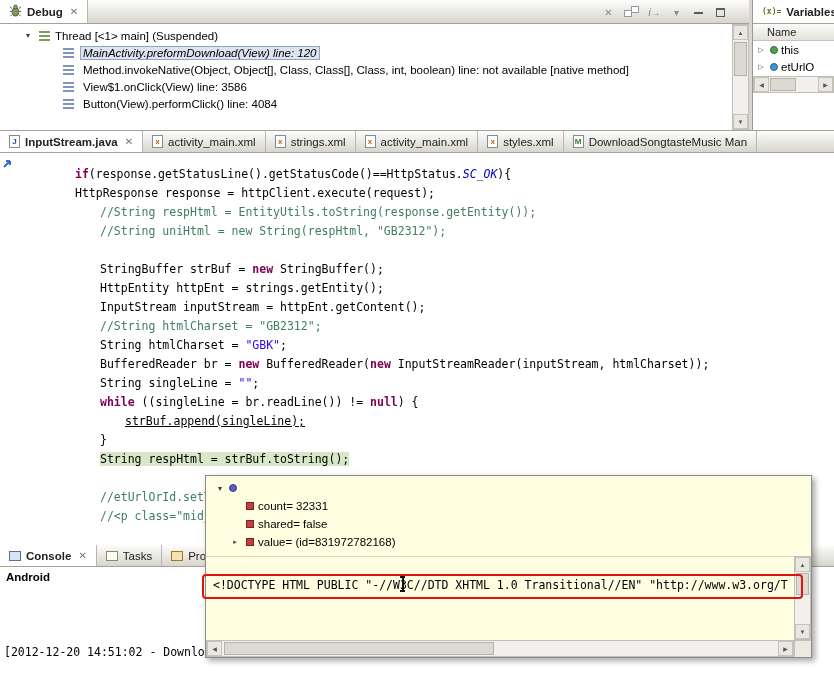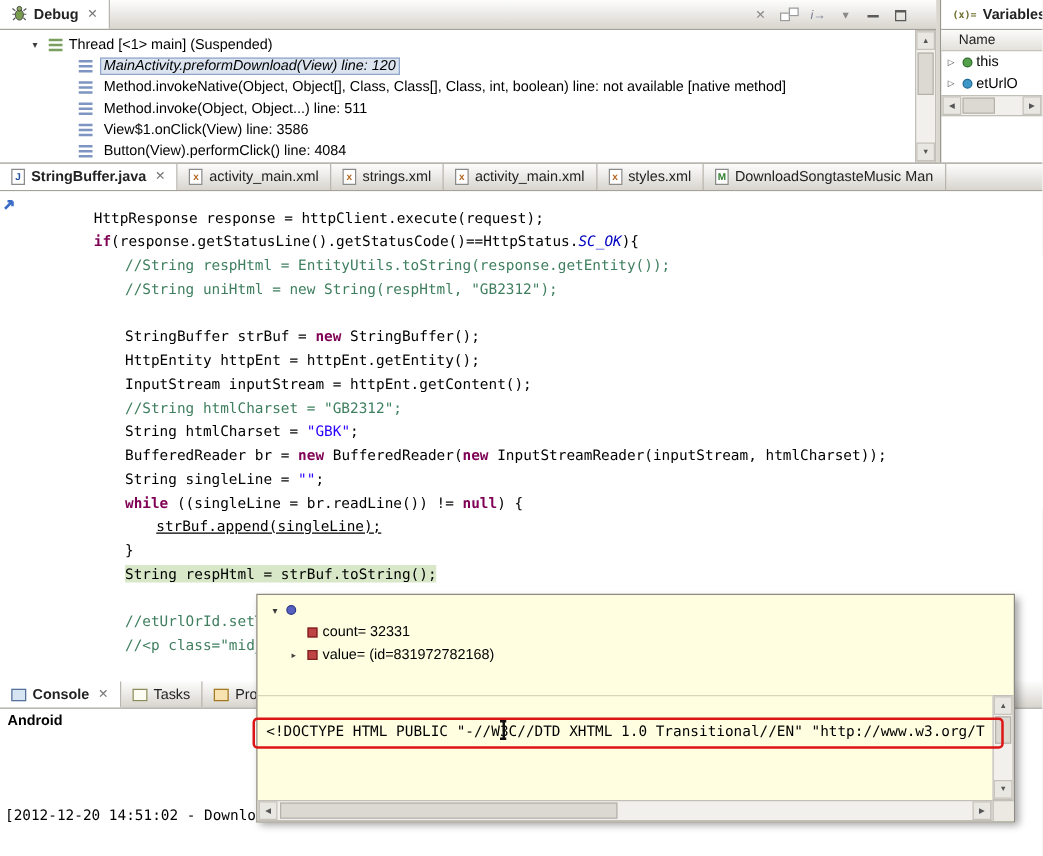--- a/index.html
+++ b/index.html
@@ -172,28 +172,20 @@
 
           <div class="tree-row frame-row">
             <span class="bars">
               <i></i>
               <i></i>
               <i></i>
             </span>
             <span class="frame-label">Method.invokeNative(Object, Object[], Class, Class[], Class, int, boolean) line: not available [native method]</span>
           </div>
 
-          <div class="tree-row frame-row">
-            <span class="bars">
-              <i></i>
-              <i></i>
-              <i></i>
-            </span>
-            <span class="frame-label">Method.invoke(Object, Object...) line: 511</span>
-          </div>
 
           <div class="tree-row frame-row">
             <span class="bars">
               <i></i>
               <i></i>
               <i></i>
             </span>
             <span class="frame-label">View$1.onClick(View) line: 3586</span>
           </div>
 
@@ -245,21 +237,21 @@
           <div class="sb-thumb" style="left:1px;width:26px;"></div>
         </div>
       <div class="sb-btn">▶</div>
     </div>
   </div>
 
   <div class="tabrow editor-tabrow">
 
       <div class="tab active">
         <span class="fileicon icon-java">J</span>
-        <span>StringBuffer.java</span>
+        <span>InputStream.java</span>
         <span class="close">✕</span>
       </div>
 
       <div class="tab">
         <span class="fileicon icon-xml">x</span>
         <span>activity_main.xml</span>
 
       </div>
 
       <div class="tab">
@@ -287,27 +279,27 @@
       </div>
     </div>
 
   <div class="editor">
     <span class="ruler-arrow">
       <svg width="13" height="13">
           <path d="M3 10 L9 4 M9 4 L5 4 M9 4 L9 8" stroke="#3a6cc8" stroke-width="2" fill="none"></path>
         </svg>
     </span>
     <div class="code">
+        <div class="code-line" style="padding-left: 50px;"><span class="line-inner"><span class="tok-kw">if</span><span class="tok-plain">(response.getStatusLine().getStatusCode()==HttpStatus.</span><span class="tok-static">SC_OK</span><span class="tok-plain">){</span></span></div>
         <div class="code-line" style="padding-left: 50px;"><span class="line-inner"><span class="tok-plain">HttpResponse response = httpClient.execute(request);</span></span></div>
-        <div class="code-line" style="padding-left: 50px;"><span class="line-inner"><span class="tok-kw">if</span><span class="tok-plain">(response.getStatusLine().getStatusCode()==HttpStatus.</span><span class="tok-static">SC_OK</span><span class="tok-plain">){</span></span></div>
         <div class="code-line" style="padding-left: 75px;"><span class="line-inner"><span class="tok-comment">//String respHtml = EntityUtils.toString(response.getEntity());</span></span></div>
         <div class="code-line" style="padding-left: 75px;"><span class="line-inner"><span class="tok-comment">//String uniHtml = new String(respHtml, "GB2312");</span></span></div>
         <div class="code-line" style="padding-left: 0px;"><span class="line-inner"></span></div>
         <div class="code-line" style="padding-left: 75px;"><span class="line-inner"><span class="tok-plain">StringBuffer strBuf = </span><span class="tok-kw">new</span><span class="tok-plain"> StringBuffer();</span></span></div>
-        <div class="code-line" style="padding-left: 75px;"><span class="line-inner"><span class="tok-plain">HttpEntity httpEnt = httpEnt.getEntity();</span></span></div>
+        <div class="code-line" style="padding-left: 75px;"><span class="line-inner"><span class="tok-plain">HttpEntity httpEnt = strings.getEntity();</span></span></div>
         <div class="code-line" style="padding-left: 75px;"><span class="line-inner"><span class="tok-plain">InputStream inputStream = httpEnt.getContent();</span></span></div>
         <div class="code-line" style="padding-left: 75px;"><span class="line-inner"><span class="tok-comment">//String htmlCharset = "GB2312";</span></span></div>
         <div class="code-line" style="padding-left: 75px;"><span class="line-inner"><span class="tok-plain">String htmlCharset = </span><span class="tok-str">"GBK"</span><span class="tok-plain">;</span></span></div>
         <div class="code-line" style="padding-left: 75px;"><span class="line-inner"><span class="tok-plain">BufferedReader br = </span><span class="tok-kw">new</span><span class="tok-plain"> BufferedReader(</span><span class="tok-kw">new</span><span class="tok-plain"> InputStreamReader(inputStream, htmlCharset));</span></span></div>
         <div class="code-line" style="padding-left: 75px;"><span class="line-inner"><span class="tok-plain">String singleLine = </span><span class="tok-str">""</span><span class="tok-plain">;</span></span></div>
         <div class="code-line" style="padding-left: 75px;"><span class="line-inner"><span class="tok-kw">while</span><span class="tok-plain"> ((singleLine = br.readLine()) != </span><span class="tok-kw">null</span><span class="tok-plain">) {</span></span></div>
         <div class="code-line" style="padding-left: 100px; text-decoration: underline;"><span class="line-inner"><span class="tok-plain">strBuf.append(singleLine);</span></span></div>
         <div class="code-line" style="padding-left: 75px;"><span class="line-inner"><span class="tok-plain">}</span></span></div>
         <div class="code-line" style="padding-left: 75px;"><span class="line-inner hl"><span class="tok-plain">String respHtml = strBuf.toString();</span></span></div>
         <div class="code-line" style="padding-left: 0px;"><span class="line-inner"></span></div>
@@ -364,20 +356,25 @@
         <span class="dot dot-blue"></span>
       </div>
       <div>
 
           <div class="popup-row popup-field-row">
             <span class="arrow-slot"></span>
             <span class="sq"></span>
             <span>count= 32331</span>
           </div>
 
+          <div class="popup-row popup-field-row">
+            <span class="arrow-slot"></span>
+            <span class="sq"></span>
+            <span>shared= false</span>
+          </div>
 
           <div class="popup-row popup-field-row">
             <span class="arrow-slot">▸</span>
             <span class="sq"></span>
             <span>value= (id=831972782168)</span>
           </div>
         </div>
     </div>
     <div class="popup-detail">
       <div class="detail-text">&lt;!DOCTYPE HTML PUBLIC "-//W3C//DTD XHTML 1.0 Transitional//EN" "http://www.w3.org/T</div>

